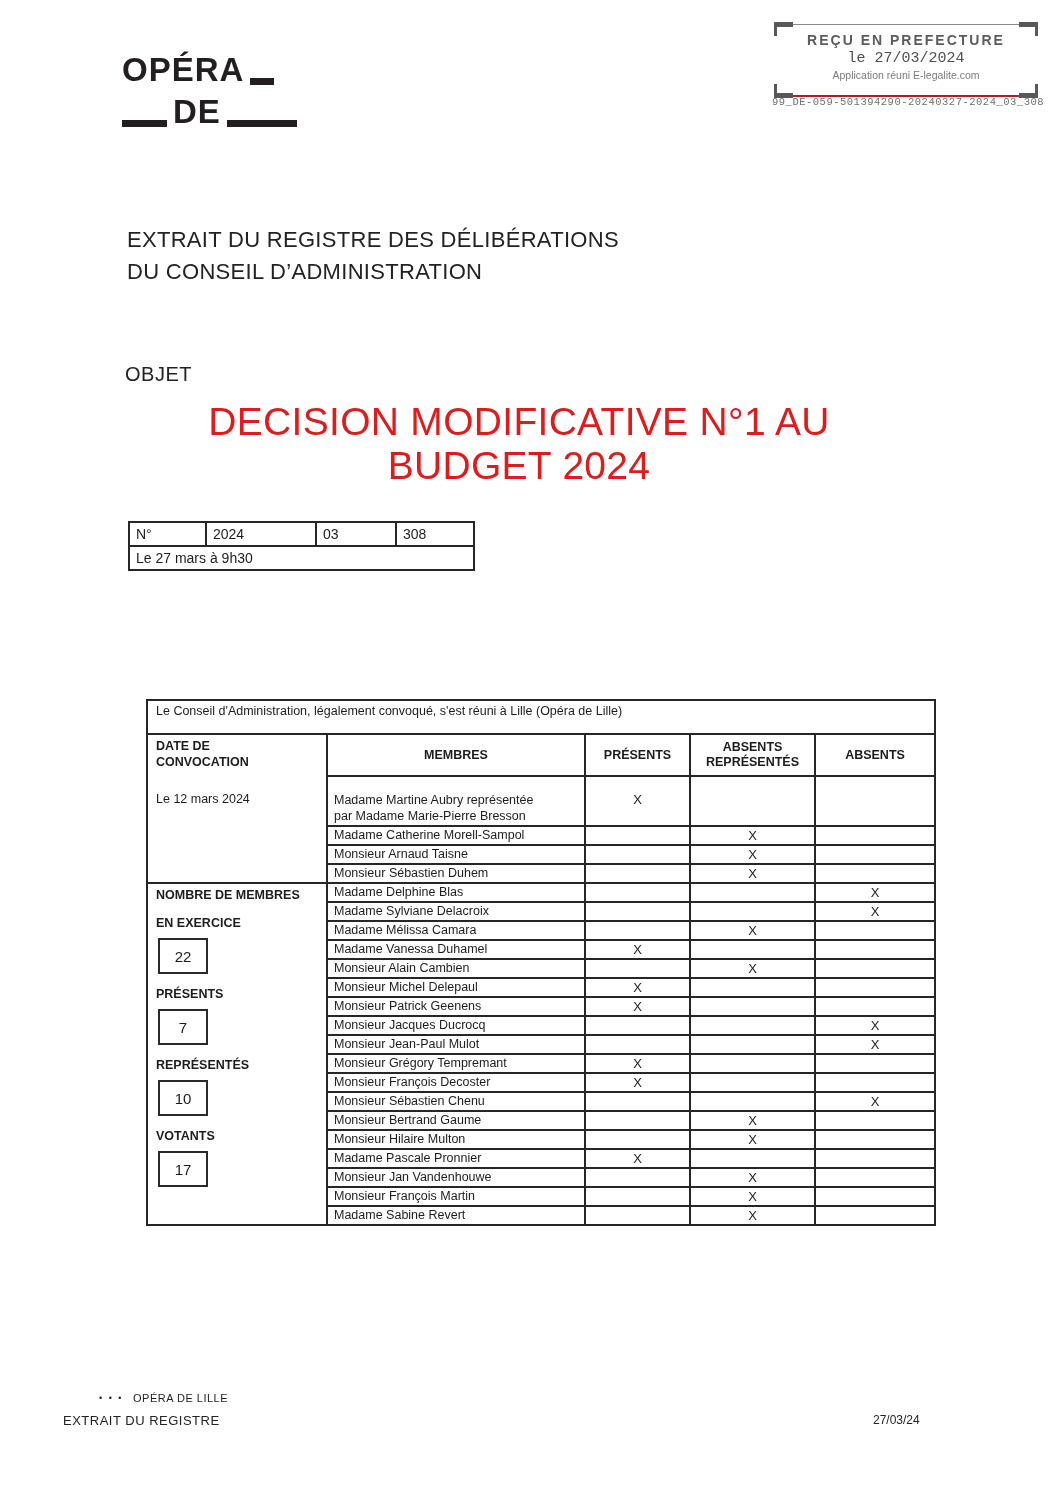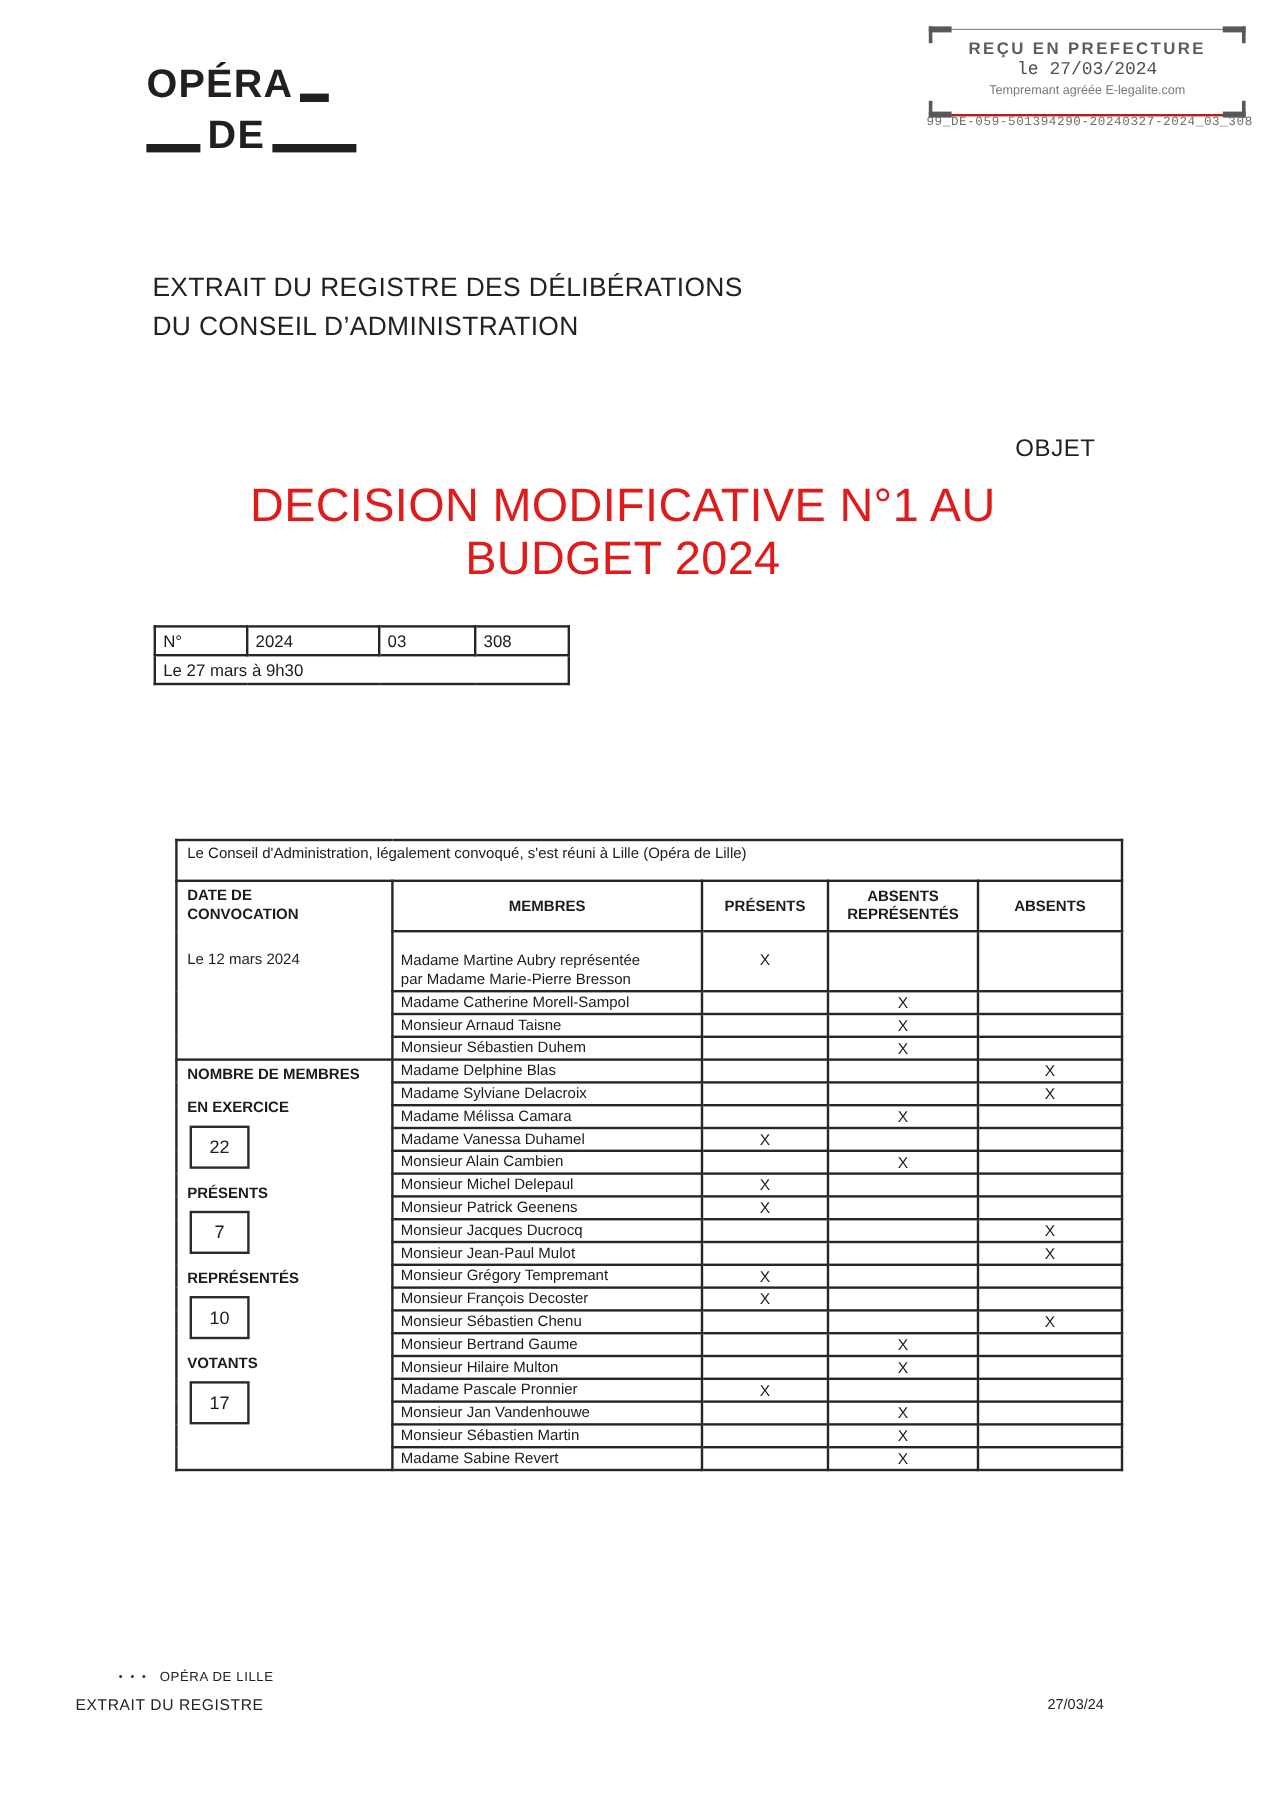--- a/index.html
+++ b/index.html
@@ -22,21 +22,21 @@
   .c-bl{left:-1px;bottom:-3px;border-bottom:5px solid #585858;border-left:3px solid #585858;}
   .c-br{right:-1px;bottom:-3px;border-bottom:5px solid #585858;border-right:3px solid #585858;}
   .stamp-line1{margin-top:7px;font-weight:bold;font-size:14px;letter-spacing:2px;}
   .stamp-line2{margin-top:2px;font-family:"Liberation Mono", monospace;font-size:15px;color:#4f4f4f;}
   .stamp-line3{margin-top:2px;font-size:10.5px;color:#7a7a7a;}
   .stamp-id{position:absolute;left:772px;top:96px;width:280px;white-space:nowrap;
     font-family:"Liberation Mono", monospace;font-size:10.5px;letter-spacing:0.5px;color:#6f6f6f;}
   
   .doc-heading{position:absolute;left:127px;top:224px;font-size:22px;line-height:1.45;
     letter-spacing:0.3px;white-space:pre-line;color:#222;}
-  .objet{position:absolute;left:125px;top:363px;width:788px;text-align:right;
+  .objet{position:absolute;left:125px;top:363px;width:788px;text-align:left;
     font-size:20px;letter-spacing:0.5px;color:#222;}
   .decision-title{position:absolute;left:125px;top:400px;width:788px;text-align:center;
     font-size:39px;font-weight:normal;letter-spacing:0.3px;}
   
   .ref-table{position:absolute;left:128px;top:521px;border-collapse:collapse;table-layout:fixed;}
   .ref-table td{border:2px solid #262626;height:22px;padding:0 6px;font-size:14px;vertical-align:middle;}
   
   .att-table{position:absolute;left:125px;top:699px;width:788px;border-collapse:collapse;
     table-layout:fixed;font-size:12.5px;margin-left:21px;}
   .att-table td,.att-table th{border:2px solid #262626;}
@@ -76,21 +76,21 @@
   </div>
 </div>
 
 <div class="stamp">
   <span class="corner c-tl"></span>
   <span class="corner c-tr"></span>
   <span class="corner c-bl"></span>
   <span class="corner c-br"></span>
   <div class="stamp-line1">REÇU EN PREFECTURE</div>
   <div class="stamp-line2">le 27/03/2024</div>
-  <div class="stamp-line3">Tempremant agréée E-legalite.com</div>
+  <div class="stamp-line3">Application réuni E-legalite.com</div>
 </div>
 <div class="stamp-id">99_DE-059-501394290-20240327-2024_03_308</div>
 
 <div class="doc-heading">EXTRAIT DU REGISTRE DES DÉLIBÉRATIONS
 DU CONSEIL D’ADMINISTRATION</div>
 <div class="objet">OBJET</div>
 <div class="decision-title" style="color: rgb(224, 27, 27);">DECISION MODIFICATIVE N°1 AU BUDGET 2024</div>
 
 <table class="ref-table">
   <colgroup>
@@ -262,21 +262,21 @@
         <td class="mark-cell"></td>
         <td class="mark-cell"></td>
       </tr>
       <tr class="member-row">
         <td class="name-cell">Monsieur Jan Vandenhouwe</td>
         <td class="mark-cell"></td>
         <td class="mark-cell">X</td>
         <td class="mark-cell"></td>
       </tr>
       <tr class="member-row">
-        <td class="name-cell">Monsieur Sébastien Martin</td>
+        <td class="name-cell">Monsieur François Martin</td>
         <td class="mark-cell"></td>
         <td class="mark-cell">X</td>
         <td class="mark-cell"></td>
       </tr>
       <tr class="member-row">
         <td class="name-cell">Madame Sabine Revert</td>
         <td class="mark-cell"></td>
         <td class="mark-cell">X</td>
         <td class="mark-cell"></td>
       </tr>

